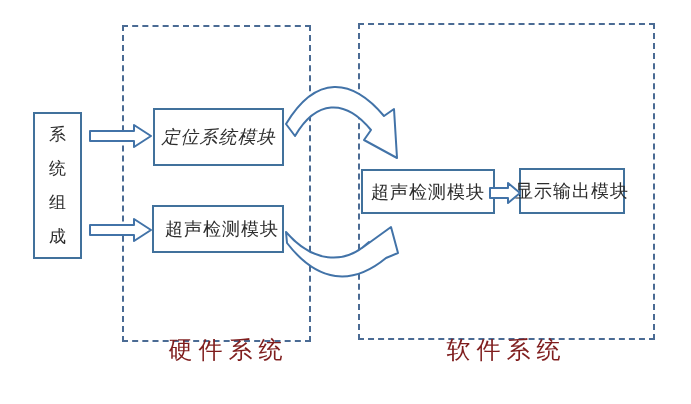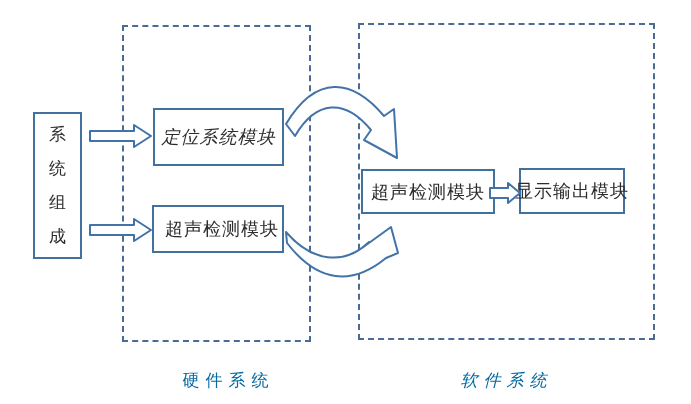--- a/index.html
+++ b/index.html
@@ -41,30 +41,30 @@
     letter-spacing: 0;
     z-index: 2;
   }
   .src span { display: block; line-height: 34px; }
   .m1 { left: 153px; top: 108px; width: 131px; height: 58px; font-style: italic; }
   .m2 { left: 152px; top: 205px; width: 132px; height: 48px; padding-left: 8px; }
   .m3 { left: 361px; top: 169px; width: 134px; height: 45px; }
   .m4 { left: 519px; top: 168px; width: 106px; height: 46px; }
   .caption {
     position: absolute;
-    top: 369px;
+    top: 334px;
     text-align: center;
-    font-size: 17px;
+    font-size: 24px;
     letter-spacing: 6px;
-    color: #0369a1;
+    color: #7f1d1d;
     z-index: 2;
     white-space: nowrap;
   }
   .caption.hw-c { left: 122px; width: 189px; padding-left: 12px; }
-  .caption.sw-c { left: 358px; width: 297px; font-style: italic; }
+  .caption.sw-c { left: 358px; width: 297px; }
   svg.connectors {
     position: absolute;
     left: 0; top: 0;
     width: 691px; height: 404px;
     z-index: 3;
     pointer-events: none;
   }
   svg.connectors path {
     fill: #ffffff;
     stroke: #4273a8;

